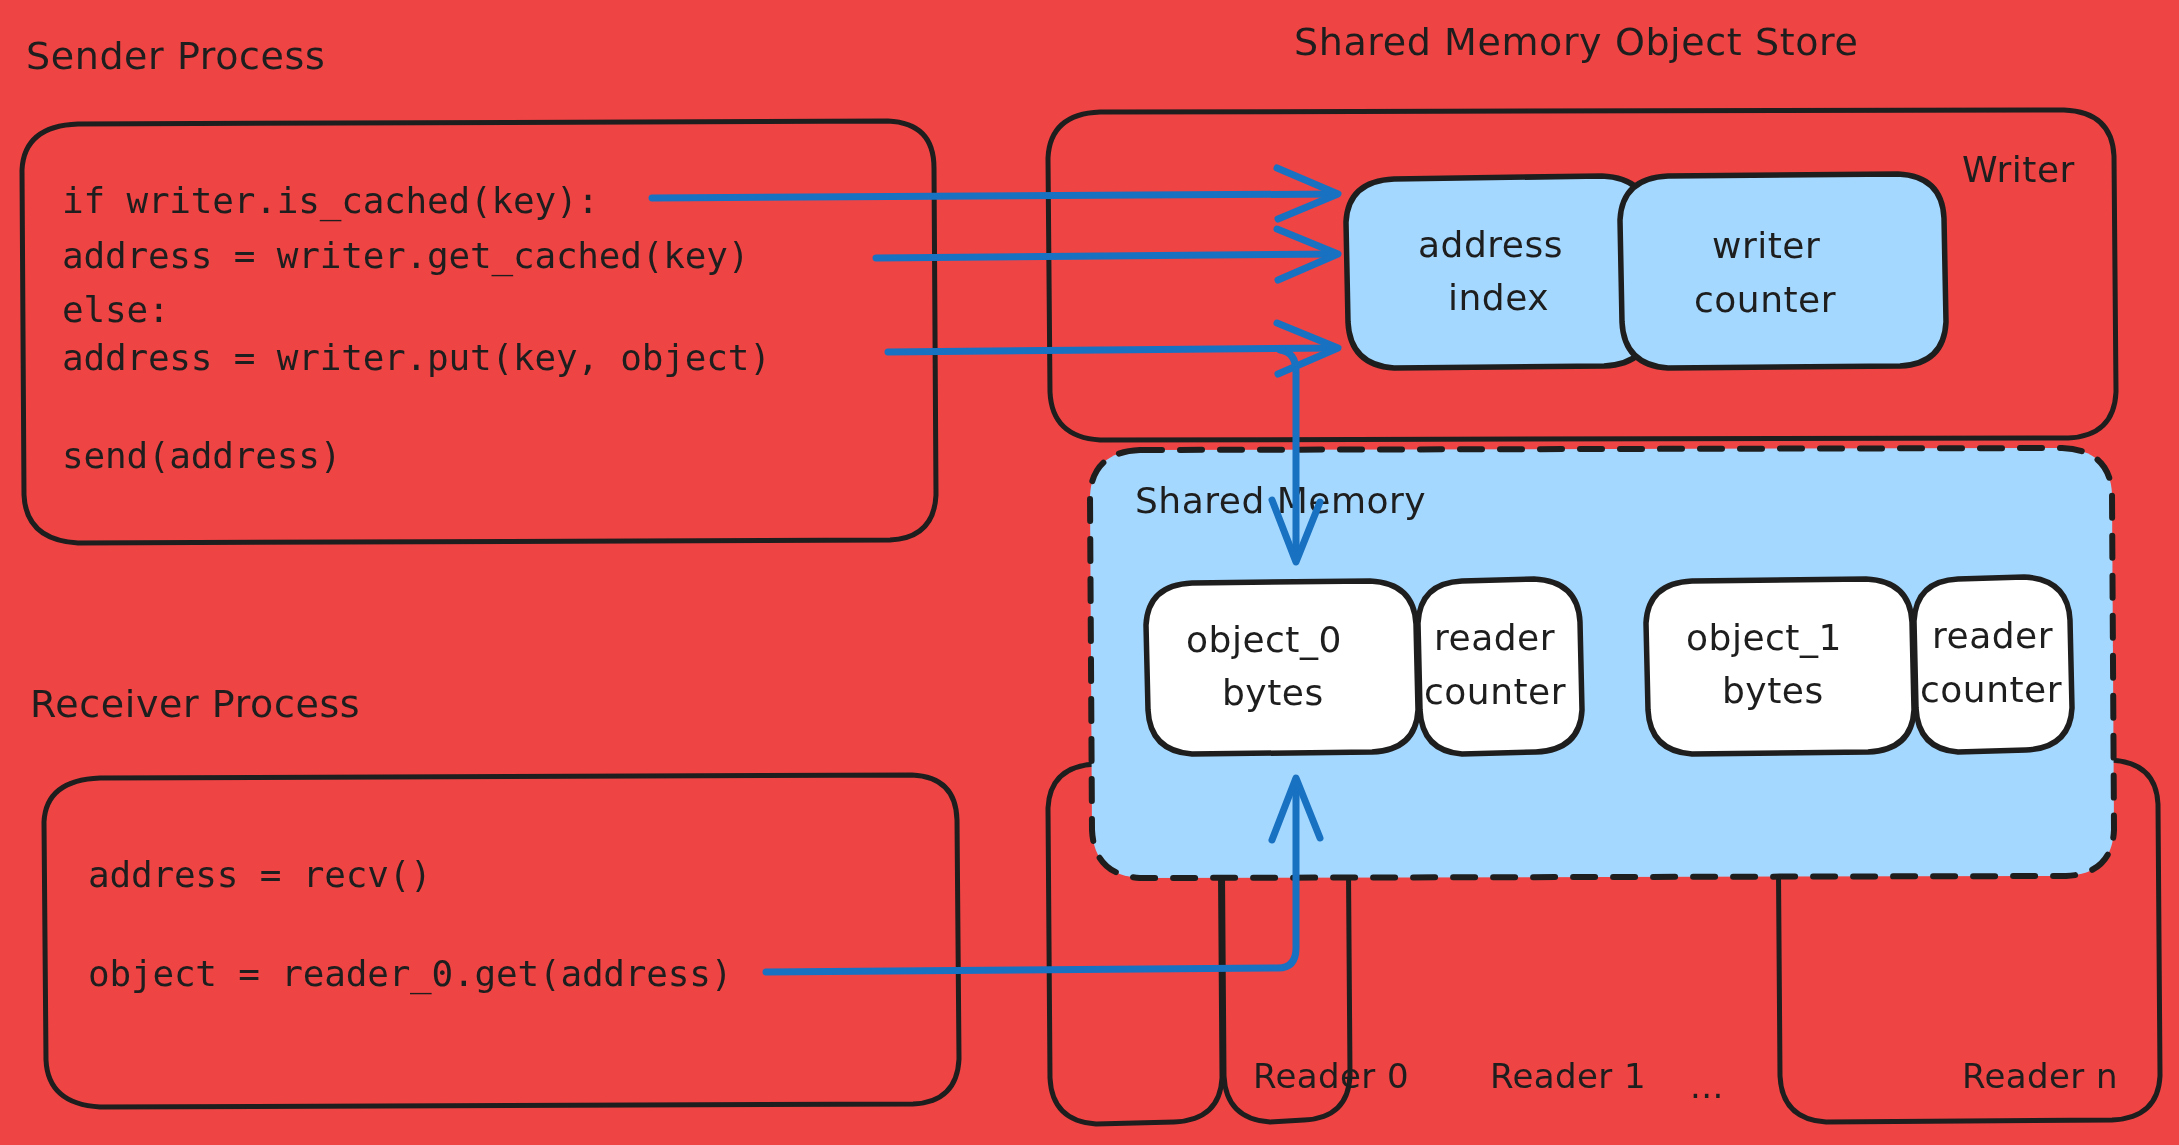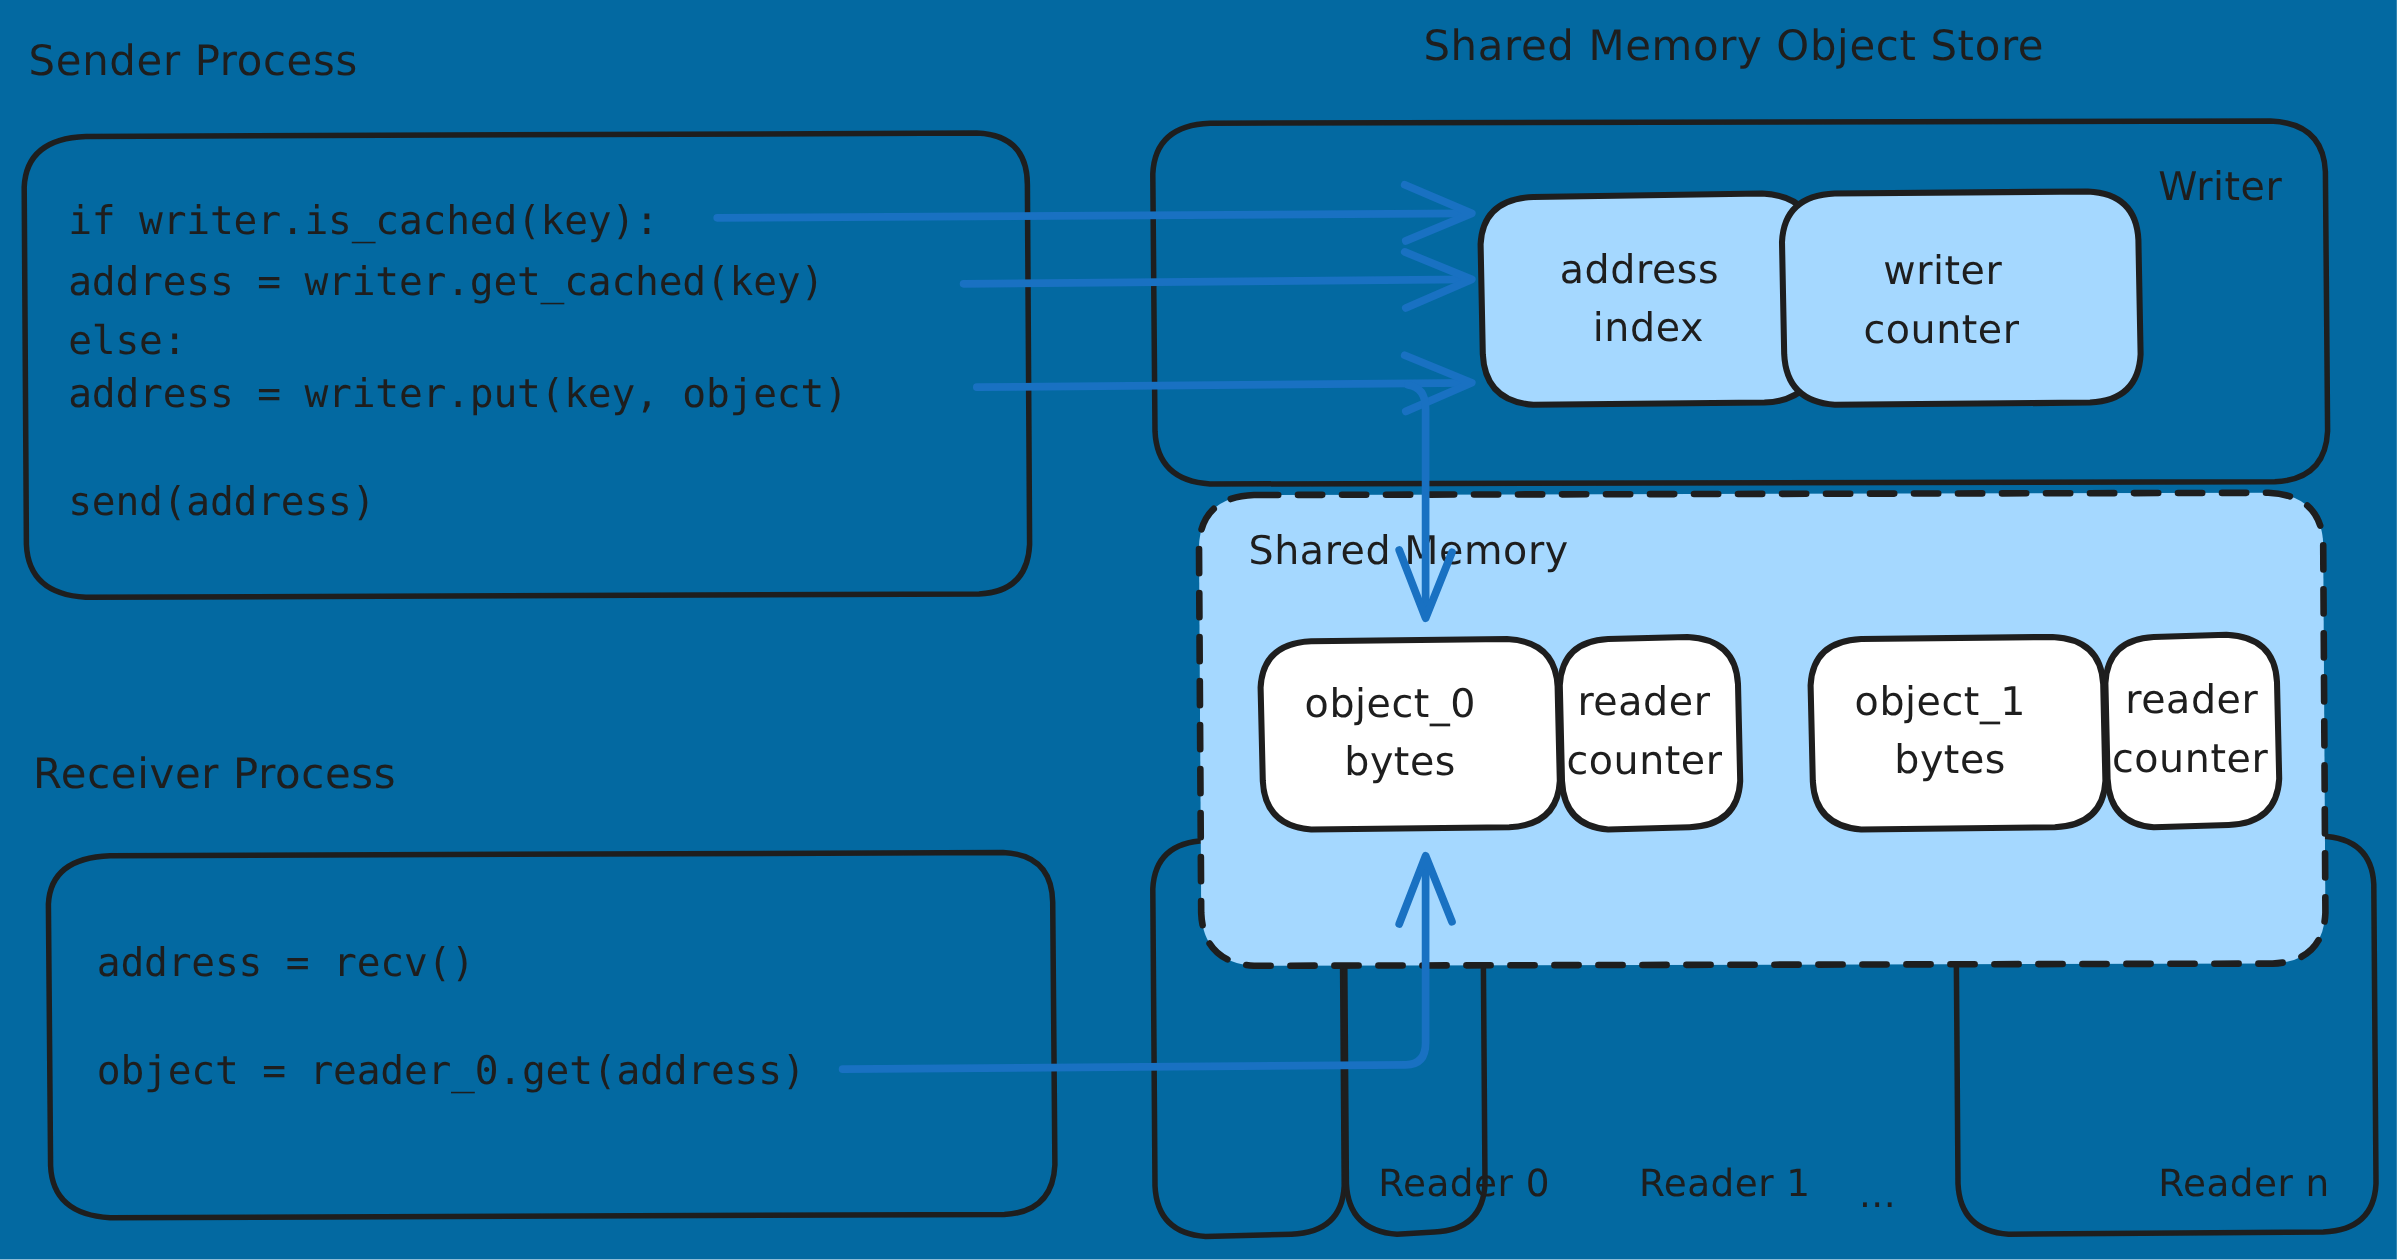--- a/index.html
+++ b/index.html
@@ -10,21 +10,21 @@
   body {
     width: 2179px;
     height: 1145px;
     overflow: hidden;
     font-family: "DejaVu Sans", sans-serif;
   }
   #stage {
     position: relative;
     width: 2179px;
     height: 1145px;
-    background: #0369a1;
+    background: #ef4444;
   }
   #stage svg {
     position: absolute;
     left: 0;
     top: 0;
   }
   .hand {
     font-family: "DejaVu Sans", sans-serif;
     fill: #1e1e1e;
     dominant-baseline: middle;

